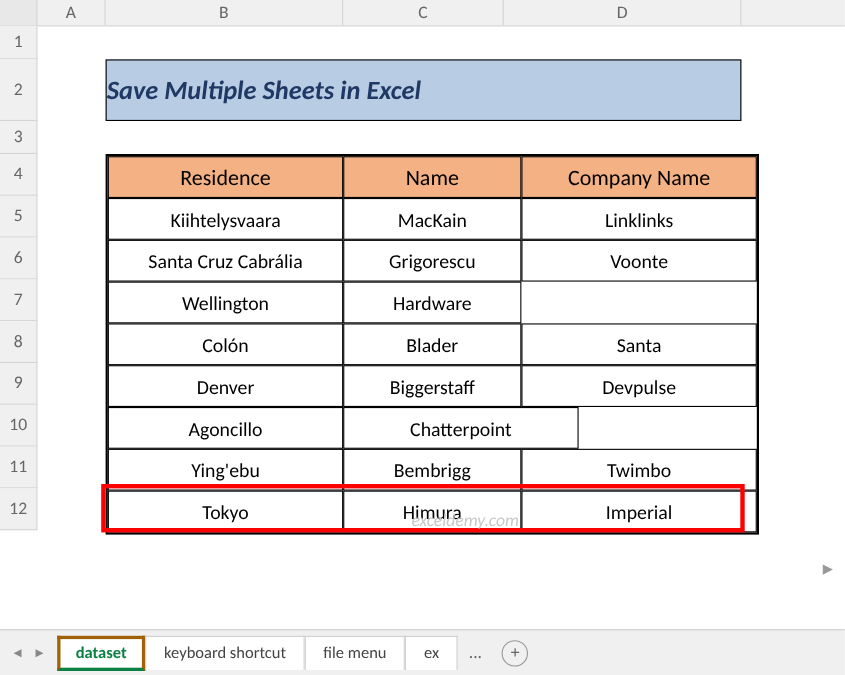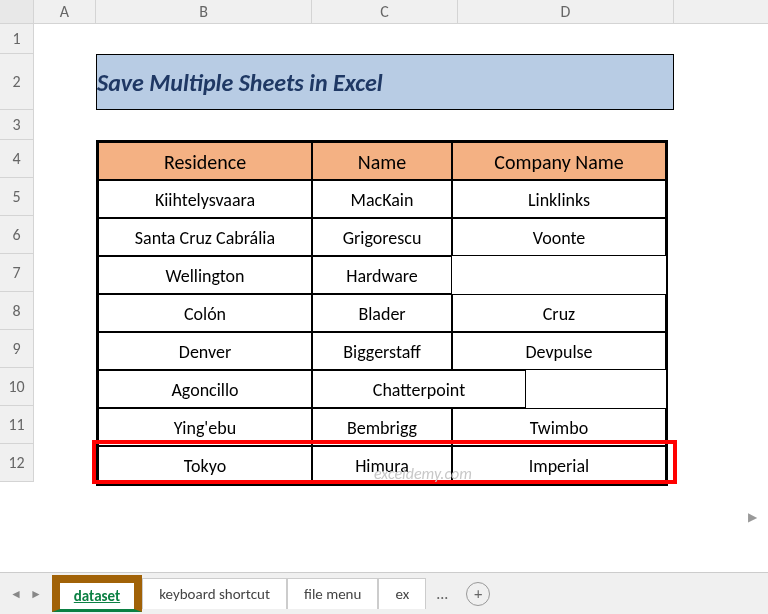--- a/index.html
+++ b/index.html
@@ -23,33 +23,33 @@
 
 .content { position: absolute; left: 34px; top: 24px; }
 
 .title-cell { position: absolute; left: 62px; top: 30px; width: 578px; height: 56px; background: #b8cce4; line-height: 56px; font-size: 24px; font-weight: bold; font-style: italic; color: #1f3864; border: 1px solid #000; }
 
 .table { position: absolute; left: 62px; top: 116px; border: 2px solid #000; }
 .table-row { display: flex; }
 .th, .td { border: 1px solid #000; text-align: center; font-size: 18px; height: 38px; line-height: 38px; }
 .th { background: #f4b183; font-weight: normal; font-size: 20px; }
 .c-B { width: 214px; }
-.c-C { width: 140px; }
+.c-C { width: 162px; }
 .c-D { width: 214px; }
 
 .highlight-row { position: absolute; left: 58px; top: 416px; width: 585px; height: 44px; border: 4px solid #ff0000; pointer-events: none; }
 
 .watermark { position: absolute; left: 340px; top: 440px; font-size: 16px; color: #c8c8c8; font-style: italic; pointer-events: none; }
 
 .tab-bar { position: absolute; bottom: 0; left: 0; width: 768px; height: 42px; background: #f0f0f0; border-top: 1px solid #ccc; display: flex; align-items: center; }
 .nav-arrows { display: flex; padding: 0 10px; gap: 8px; color: #888; }
 .nav-arrow { cursor: pointer; font-size: 12px; }
 .tab { padding: 6px 16px; border: 1px solid #ccc; background: #fff; font-size: 15px; color: #444; margin-right: 0; border-bottom: none; cursor: pointer; }
 .tab.active { background: #fff; color: #0b8043; font-weight: bold; border-bottom: 3px solid #0b8043; }
-.tab-highlight { border: 8px solid #a16207; padding: 4px 14px; text-decoration: underline; }
+.tab-highlight { border: 3px solid #a16207; padding: 4px 14px; }
 .ellipsis-tab { padding: 6px 10px; color: #666; }
 .new-tab { width: 24px; height: 24px; border: 1px solid #999; border-radius: 50%; text-align: center; line-height: 22px; margin-left: 8px; color: #666; cursor: pointer; }
 .scroll-right { position: absolute; right: 6px; bottom: 46px; width: 14px; height: 14px; color: #999; font-size: 12px; }
 </style>
 </head>
 <body>
 
 <div class="grid-container">
   <div class="col-headers">
     <div class="corner"></div>
@@ -93,21 +93,21 @@
         <div class="td c-C">Grigorescu</div>
         <div class="td c-D">Voonte</div>
       </div>
       <div class="table-row">
         <div class="td c-B">Wellington</div>
         <div class="td c-C">Hardware</div>
       </div>
       <div class="table-row">
         <div class="td c-B">Colón</div>
         <div class="td c-C">Blader</div>
-        <div class="td c-D">Cruz</div>
+        <div class="td c-D">Santa</div>
       </div>
       <div class="table-row">
         <div class="td c-B">Denver</div>
         <div class="td c-C">Biggerstaff</div>
         <div class="td c-D">Devpulse</div>
       </div>
       <div class="table-row">
         <div class="td c-B">Agoncillo</div>
         <div class="td c-D">Chatterpoint</div>
       </div>

